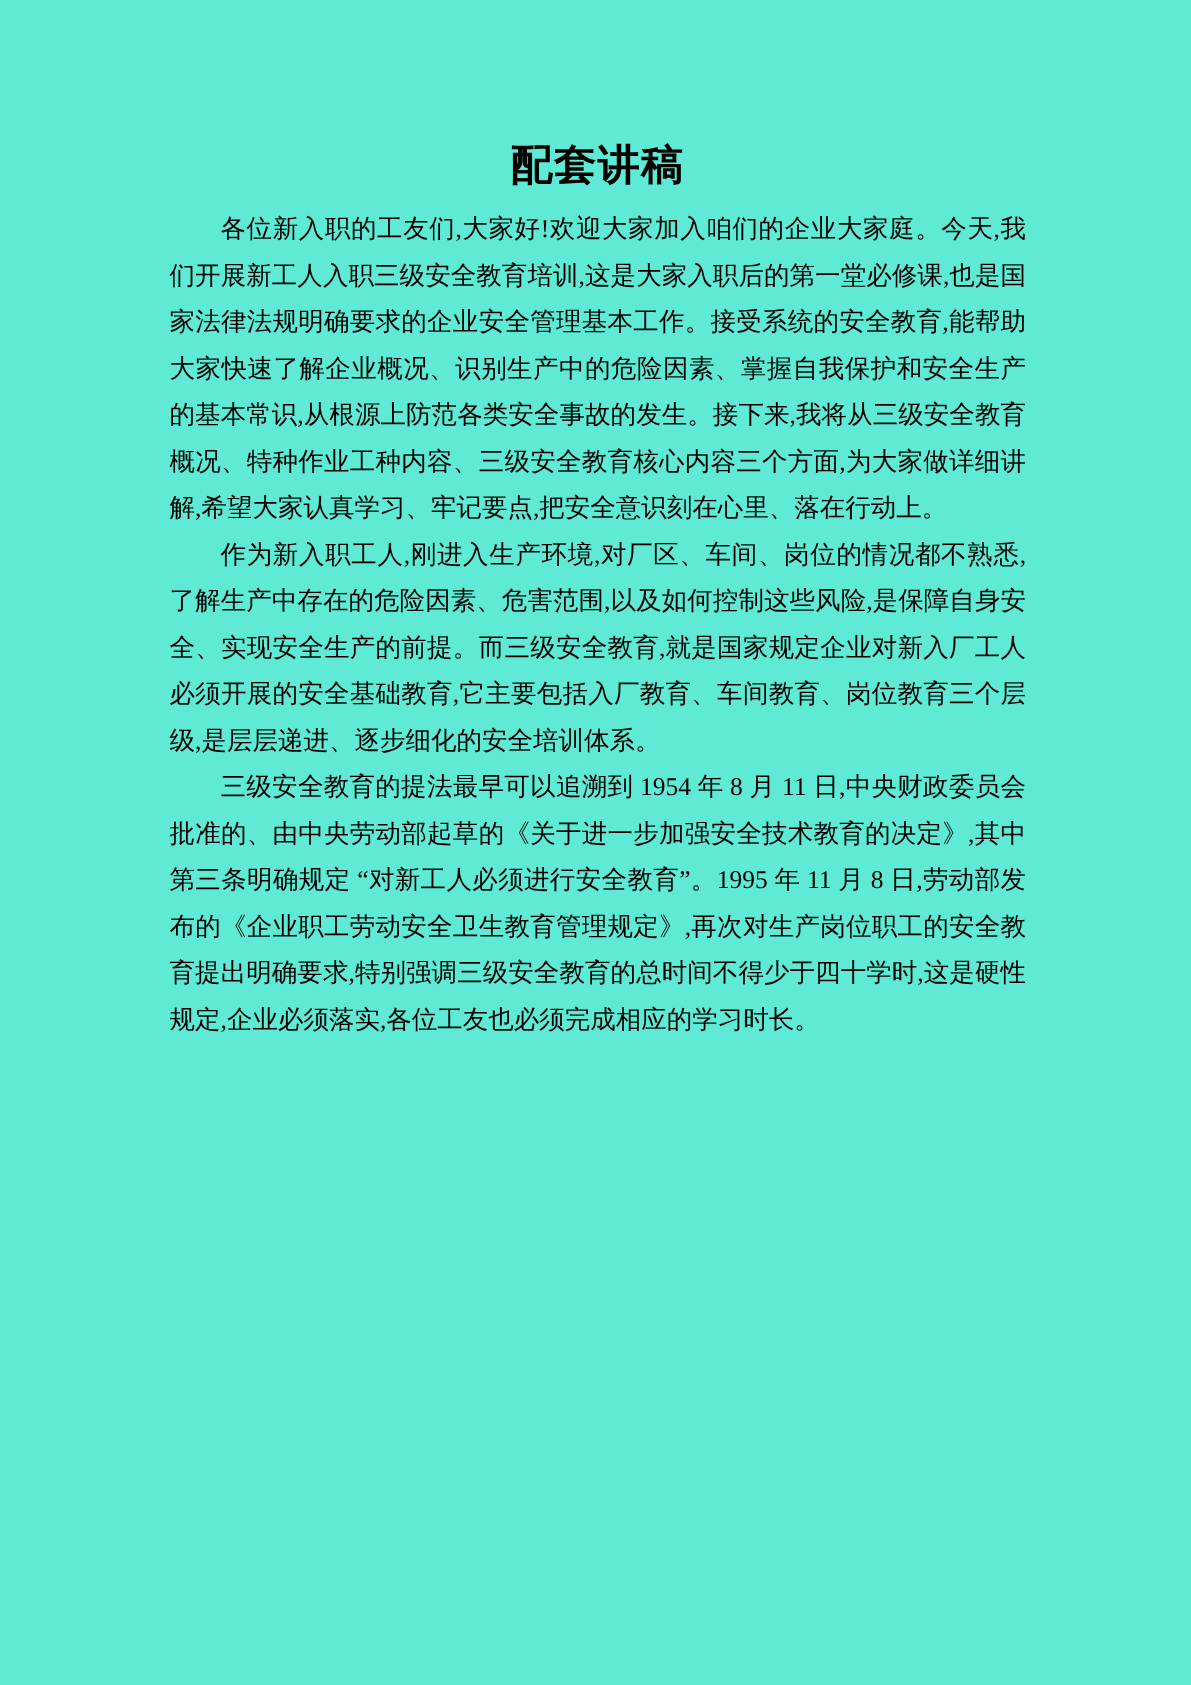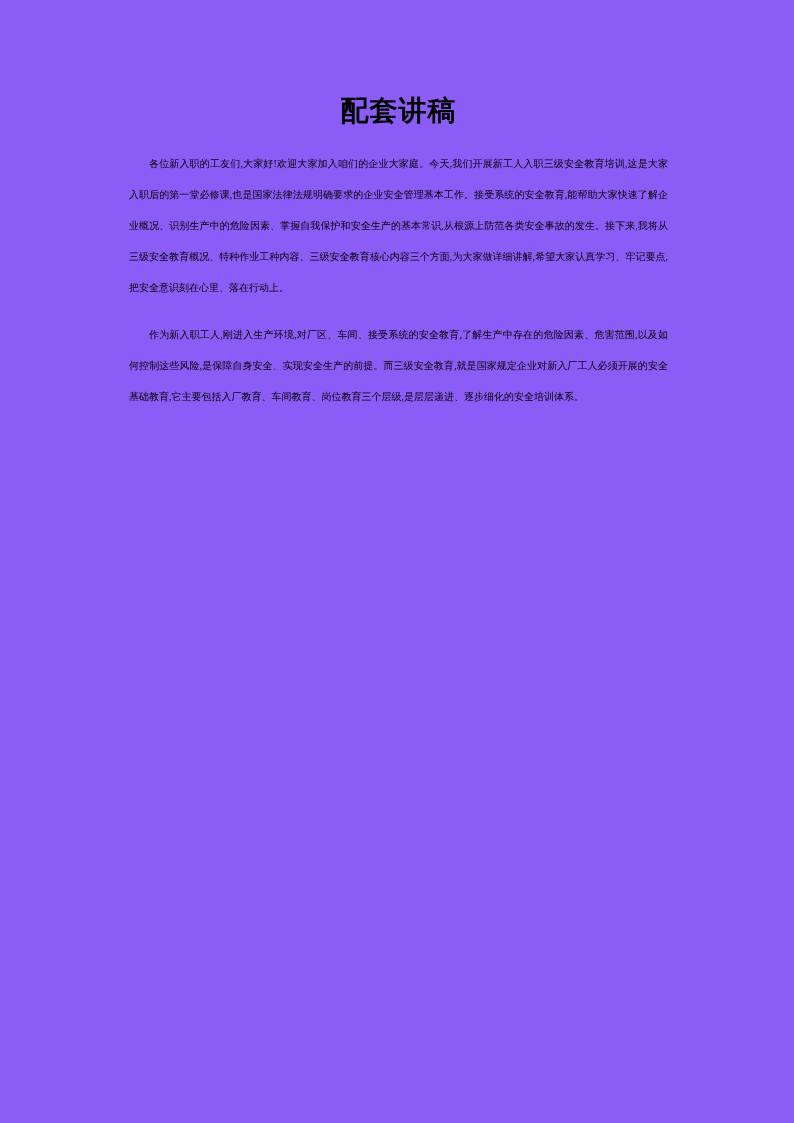--- a/index.html
+++ b/index.html
@@ -4,51 +4,52 @@
 <style>
   html, body {
     margin: 0;
     padding: 0;
     background: #ffffff;
   }
   .page {
     position: relative;
     width: 794px;
     height: 1123px;
-    background: #8b5cf6;
+    background: #5eead4;
     overflow: hidden;
     box-sizing: border-box;
     padding: 90px 110px 0 113px;
     font-family: "Liberation Serif", "DejaVu Serif", serif;
     color: #000000;
   }
   .doc-title {
     margin: 0 0 5px 0;
     font-size: 28px;
     font-weight: 700;
     line-height: 42px;
     text-align: center;
     letter-spacing: 1px;
   }
   .para {
-    margin: 16px;
-    font-size: 10px;
+    margin: 0;
+    font-size: 17px;
     line-height: 31px;
     text-align: justify;
     text-justify: inter-ideograph;
     text-indent: 2em;
     word-break: break-all;
   }
 </style>
 </head>
 <body>
 
 <div class="page">
   <h1 class="doc-title">配套讲稿</h1>
 
   <p class="para">各位新入职的工友们,大家好!欢迎大家加入咱们的企业大家庭。今天,我们开展新工人入职三级安全教育培训,这是大家入职后的第一堂必修课,也是国家法律法规明确要求的企业安全管理基本工作。接受系统的安全教育,能帮助大家快速了解企业概况、识别生产中的危险因素、掌握自我保护和安全生产的基本常识,从根源上防范各类安全事故的发生。接下来,我将从三级安全教育概况、特种作业工种内容、三级安全教育核心内容三个方面,为大家做详细讲解,希望大家认真学习、牢记要点,把安全意识刻在心里、落在行动上。</p>
 
 
-  <p class="para">作为新入职工人,刚进入生产环境,对厂区、车间、接受系统的安全教育,了解生产中存在的危险因素、危害范围,以及如何控制这些风险,是保障自身安全、实现安全生产的前提。而三级安全教育,就是国家规定企业对新入厂工人必须开展的安全基础教育,它主要包括入厂教育、车间教育、岗位教育三个层级,是层层递进、逐步细化的安全培训体系。</p>
+  <p class="para">作为新入职工人,刚进入生产环境,对厂区、车间、岗位的情况都不熟悉,了解生产中存在的危险因素、危害范围,以及如何控制这些风险,是保障自身安全、实现安全生产的前提。而三级安全教育,就是国家规定企业对新入厂工人必须开展的安全基础教育,它主要包括入厂教育、车间教育、岗位教育三个层级,是层层递进、逐步细化的安全培训体系。</p>
 
+  <p class="para">三级安全教育的提法最早可以追溯到 1954 年 8 月 11 日,中央财政委员会批准的、由中央劳动部起草的《关于进一步加强安全技术教育的决定》,其中第三条明确规定 “对新工人必须进行安全教育”。1995 年 11 月 8 日,劳动部发布的《企业职工劳动安全卫生教育管理规定》,再次对生产岗位职工的安全教育提出明确要求,特别强调三级安全教育的总时间不得少于四十学时,这是硬性规定,企业必须落实,各位工友也必须完成相应的学习时长。</p>
 
 
 </div>
 
 </body></html>

